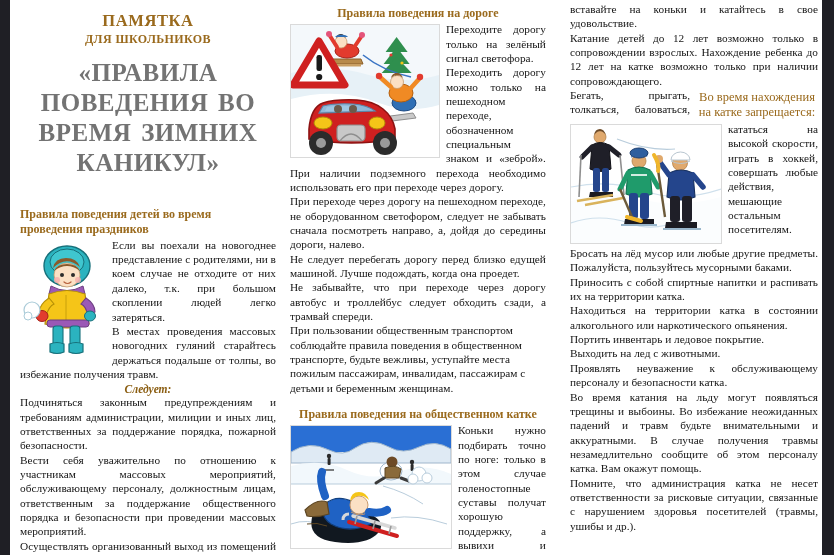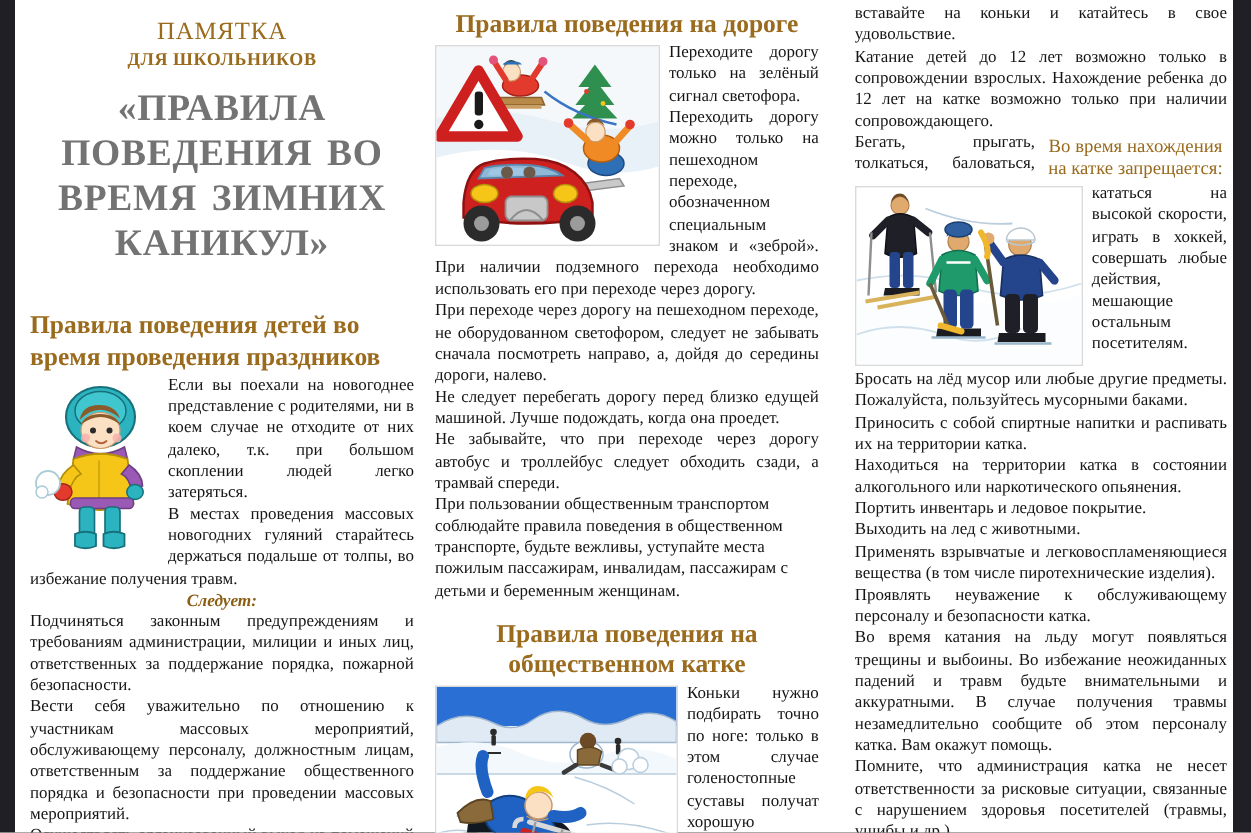--- a/index.html
+++ b/index.html
@@ -46,21 +46,21 @@
     position: relative;
   }
   .col-1 { width: 278px; padding: 6px 8px 0 10px; }
   .col-2 { width: 272px; padding: 2px 6px 0 6px; }
   .col-3 { width: 262px; padding: 2px 4px 0 6px; margin-left: 12px; }
 
   
   .title-main {
     text-align: center;
     color: #9a6a1d;
-    font-weight: normal;
+    font-weight: bold;
     font-size: 16.5px;
     letter-spacing: .6px;
     line-height: 1.12;
     margin: 6px 0 0 0;
   }
   .title-sub {
     text-align: center;
     color: #9a6a1d;
     font-weight: bold;
     font-size: 12px;
@@ -74,21 +74,21 @@
     font-size: 25px;
     line-height: 1.2;
     letter-spacing: .5px;
     margin: 11px 0 0 0;
     word-spacing: 3px;
   }
   .sect-head {
     text-align: center;
     color: #9a6a1d;
     font-weight: bold;
-    font-size: 17px;
+    font-size: 12px;
     line-height: 1.18;
     margin: 12px 0 2px 0;
   }
   .sect-head.tight { margin-top: 4px; }
   .sect-head.left-blk {
     text-align: left;
     margin-top: 29px;
   }
   .sub-ital {
     color: #8b5e12;
@@ -415,20 +415,19 @@
         </svg>
       </div>
 
       <p class="body">Бегать, прыгать, толкаться, баловаться, кататься на высокой скорости, играть в хоккей, совершать любые действия, мешающие остальным посетителям.</p>
       <div class="clearer"></div>
       <p class="body">Бросать на лёд мусор или любые другие предметы. Пожалуйста, пользуйтесь мусорными баками.</p>
       <p class="body">Приносить с собой спиртные напитки и распивать их на территории катка.</p>
       <p class="body">Находиться на территории катка в состоянии алкогольного или наркотического опьянения.</p>
       <p class="body">Портить инвентарь и ледовое покрытие.</p>
       <p class="body">Выходить на лед с животными.</p>
-      <p class="body">Применять взрывчатые и легковоспламеняющиеся вещества (в том числе пиротехнические изделия).</p>
       <p class="body">Проявлять неуважение к обслуживающему персоналу и безопасности катка.</p>
       <p class="body">Во время катания на льду могут появляться трещины и выбоины. Во избежание неожиданных падений и травм будьте внимательными и аккуратными. В случае получения травмы незамедлительно сообщите об этом персоналу катка. Вам окажут помощь.</p>
       <p class="body">Помните, что администрация катка не несет ответственности за рисковые ситуации, связанные с нарушением здоровья посетителей (травмы, ушибы и др.).</p>
     </div>
 
   </div>
 </div>
 
 </body></html>

